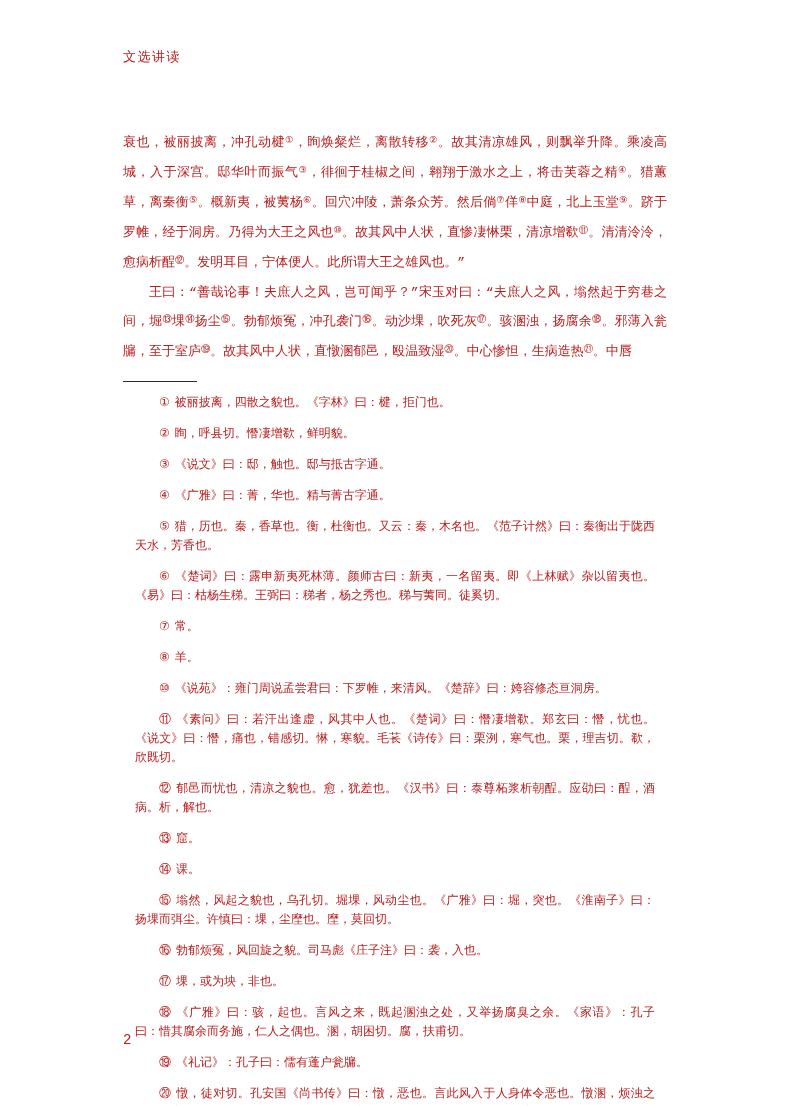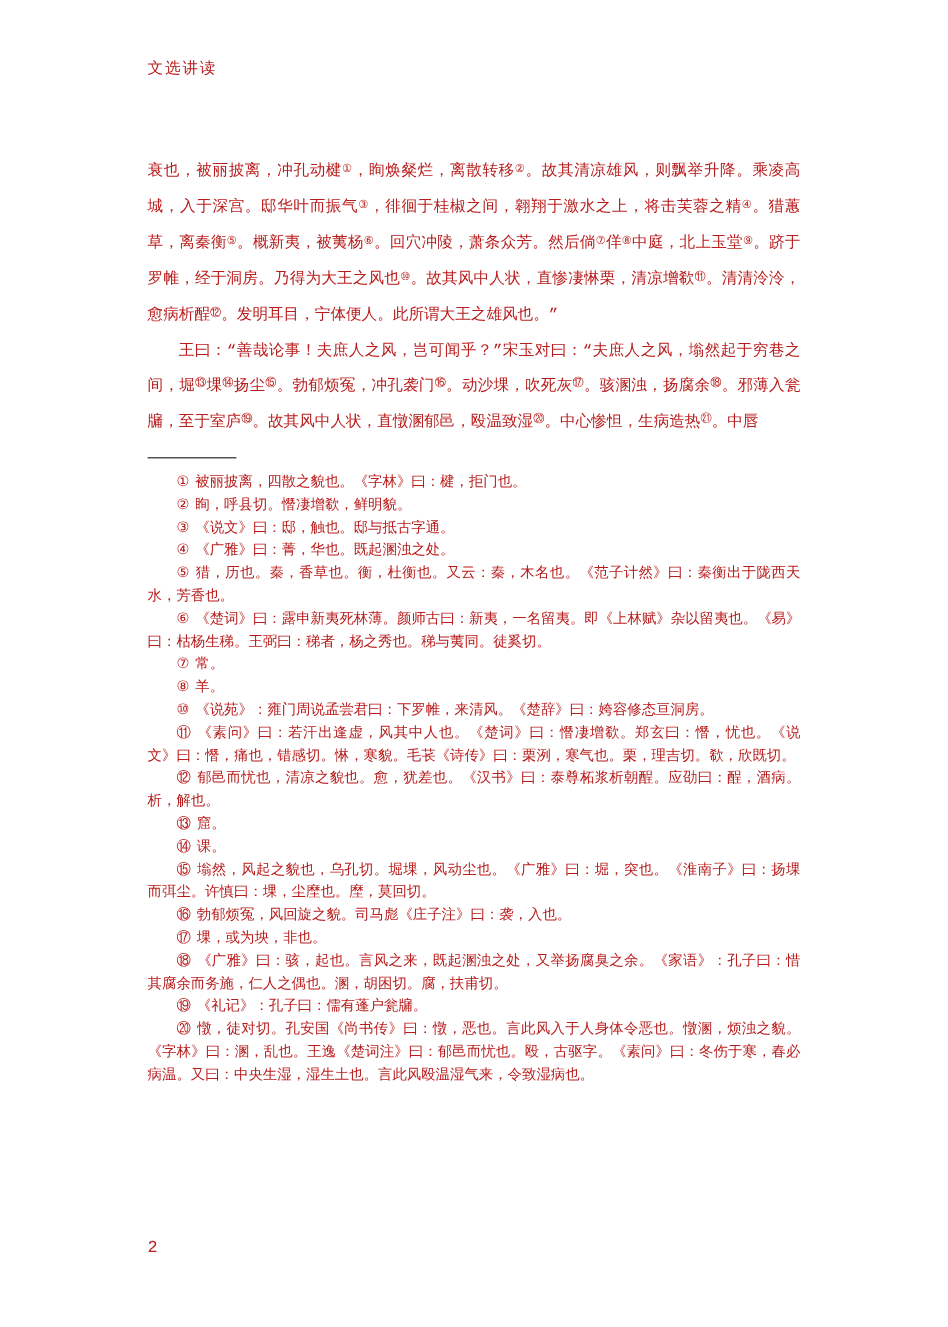--- a/index.html
+++ b/index.html
@@ -44,21 +44,21 @@
     border-top: 1px solid #2a2a2a;
     margin: 14px 0 11px 0;
   }
 
   .footnotes {
     font-size: 12px;
     line-height: 19px;
     text-align: justify;
   }
   .footnotes .footnote {
-    margin: 0;
+    margin: 12px;
     padding: 0;
     text-indent: 2em;
   }
   .fn-marker { margin-right: 5px; }
 
   .page-number {
     position: absolute;
     left: 100px;
     bottom: 58px;
     font-size: 14px;
@@ -75,21 +75,21 @@
     <p class="para">衰也，被丽披离，冲孔动楗<span class="fn-ref">①</span>，眴焕粲烂，离散转移<span class="fn-ref">②</span>。故其清凉雄风，则飘举升降。乘凌高城，入于深宫。邸华叶而振气<span class="fn-ref">③</span>，徘徊于桂椒之间，翱翔于激水之上，将击芙蓉之精<span class="fn-ref">④</span>。猎蕙草，离秦衡<span class="fn-ref">⑤</span>。概新夷，被荑杨<span class="fn-ref">⑥</span>。回穴冲陵，萧条众芳。然后倘<span class="fn-ref">⑦</span>佯<span class="fn-ref">⑧</span>中庭，北上玉堂<span class="fn-ref">⑨</span>。跻于罗帷，经于洞房。乃得为大王之风也<span class="fn-ref">⑩</span>。故其风中人状，直惨凄惏栗，清凉增欷<span class="fn-ref">⑪</span>。清清泠泠，愈病析酲<span class="fn-ref">⑫</span>。发明耳目，宁体便人。此所谓大王之雄风也。”</p>
     <p class="para indent">王曰：“善哉论事！夫庶人之风，岂可闻乎？”宋玉对曰：“夫庶人之风，塕然起于穷巷之间，堀<span class="fn-ref">⑬</span>堁<span class="fn-ref">⑭</span>扬尘<span class="fn-ref">⑮</span>。勃郁烦冤，冲孔袭门<span class="fn-ref">⑯</span>。动沙堁，吹死灰<span class="fn-ref">⑰</span>。骇溷浊，扬腐余<span class="fn-ref">⑱</span>。邪薄入瓮牖，至于室庐<span class="fn-ref">⑲</span>。故其风中人状，直憞溷郁邑，殴温致湿<span class="fn-ref">⑳</span>。中心惨怛，生病造热<span class="fn-ref">㉑</span>。中唇</p>
   </div>
 
   <hr class="fn-divider">
 
   <div class="footnotes">
     <p class="footnote"><span class="fn-marker">①</span><span class="fn-text">被丽披离，四散之貌也。《字林》曰：楗，拒门也。</span></p>
     <p class="footnote"><span class="fn-marker">②</span><span class="fn-text">眴，呼县切。憯凄增欷，鲜明貌。</span></p>
     <p class="footnote"><span class="fn-marker">③</span><span class="fn-text">《说文》曰：邸，触也。邸与抵古字通。</span></p>
-    <p class="footnote"><span class="fn-marker">④</span><span class="fn-text">《广雅》曰：菁，华也。既起溷浊之处。</span></p>
+    <p class="footnote"><span class="fn-marker">④</span><span class="fn-text">《广雅》曰：菁，华也。精与菁古字通。</span></p>
     <p class="footnote"><span class="fn-marker">⑤</span><span class="fn-text">猎，历也。秦，香草也。衡，杜衡也。又云：秦，木名也。《范子计然》曰：秦衡出于陇西天水，芳香也。</span></p>
     <p class="footnote"><span class="fn-marker">⑥</span><span class="fn-text">《楚词》曰：露申新夷死林薄。颜师古曰：新夷，一名留夷。即《上林赋》杂以留夷也。《易》曰：枯杨生稊。王弼曰：稊者，杨之秀也。稊与荑同。徒奚切。</span></p>
     <p class="footnote"><span class="fn-marker">⑦</span><span class="fn-text">常。</span></p>
     <p class="footnote"><span class="fn-marker">⑧</span><span class="fn-text">羊。</span></p>
     <p class="footnote"><span class="fn-marker">⑩</span><span class="fn-text">《说苑》：雍门周说孟尝君曰：下罗帷，来清风。《楚辞》曰：姱容修态亘洞房。</span></p>
     <p class="footnote"><span class="fn-marker">⑪</span><span class="fn-text">《素问》曰：若汗出逢虚，风其中人也。《楚词》曰：憯凄增欷。郑玄曰：憯，忧也。《说文》曰：憯，痛也，错感切。惏，寒貌。毛苌《诗传》曰：栗洌，寒气也。栗，理吉切。欷，欣既切。</span></p>
     <p class="footnote"><span class="fn-marker">⑫</span><span class="fn-text">郁邑而忧也，清凉之貌也。愈，犹差也。《汉书》曰：泰尊柘浆析朝酲。应劭曰：酲，酒病。析，解也。</span></p>
     <p class="footnote"><span class="fn-marker">⑬</span><span class="fn-text">窟。</span></p>
     <p class="footnote"><span class="fn-marker">⑭</span><span class="fn-text">课。</span></p>
     <p class="footnote"><span class="fn-marker">⑮</span><span class="fn-text">塕然，风起之貌也，乌孔切。堀堁，风动尘也。《广雅》曰：堀，突也。《淮南子》曰：扬堁而弭尘。许慎曰：堁，尘塺也。塺，莫回切。</span></p>

